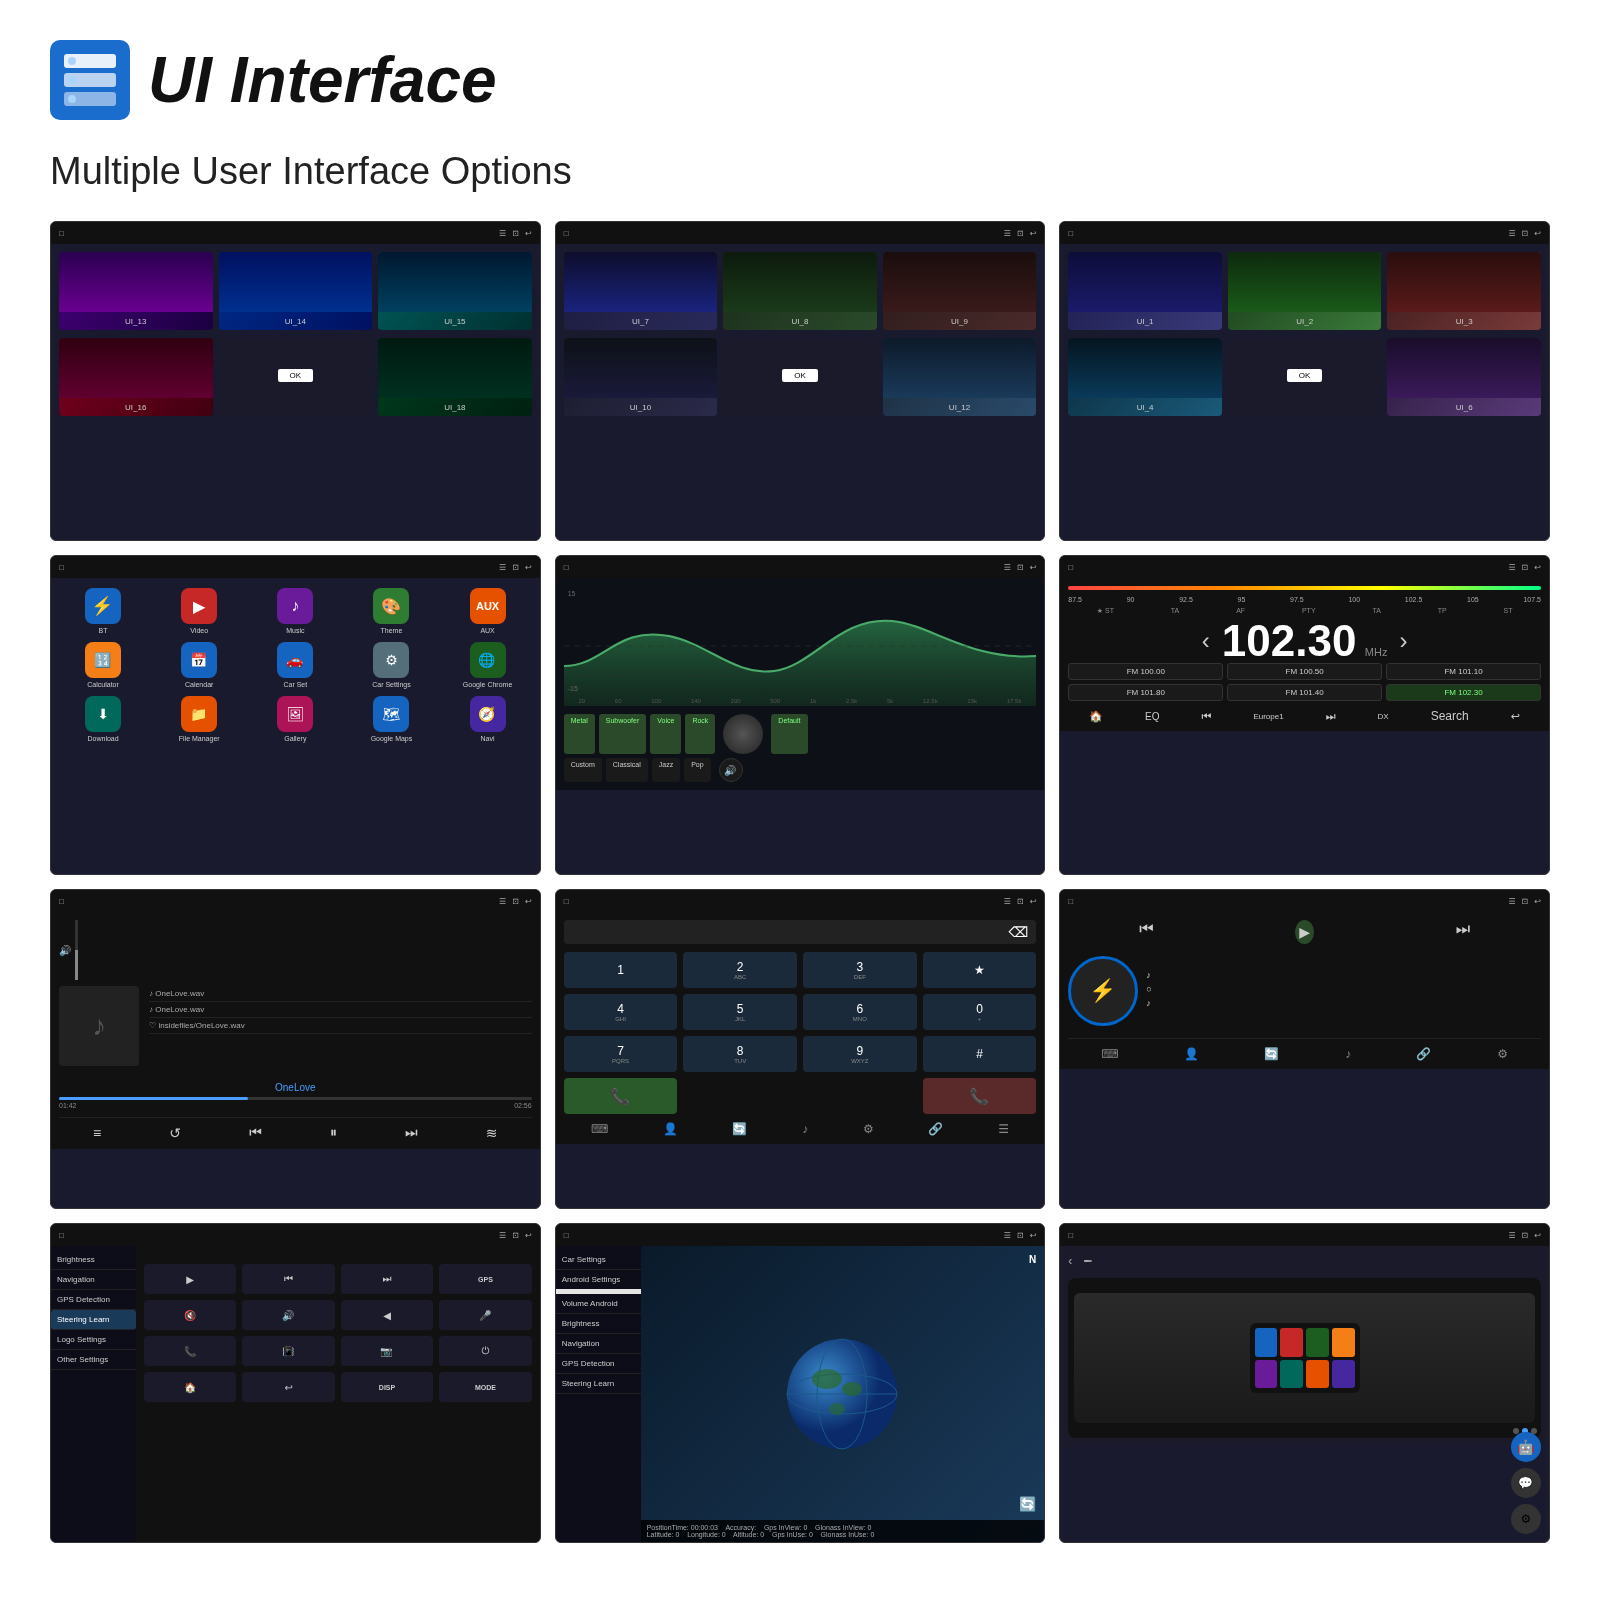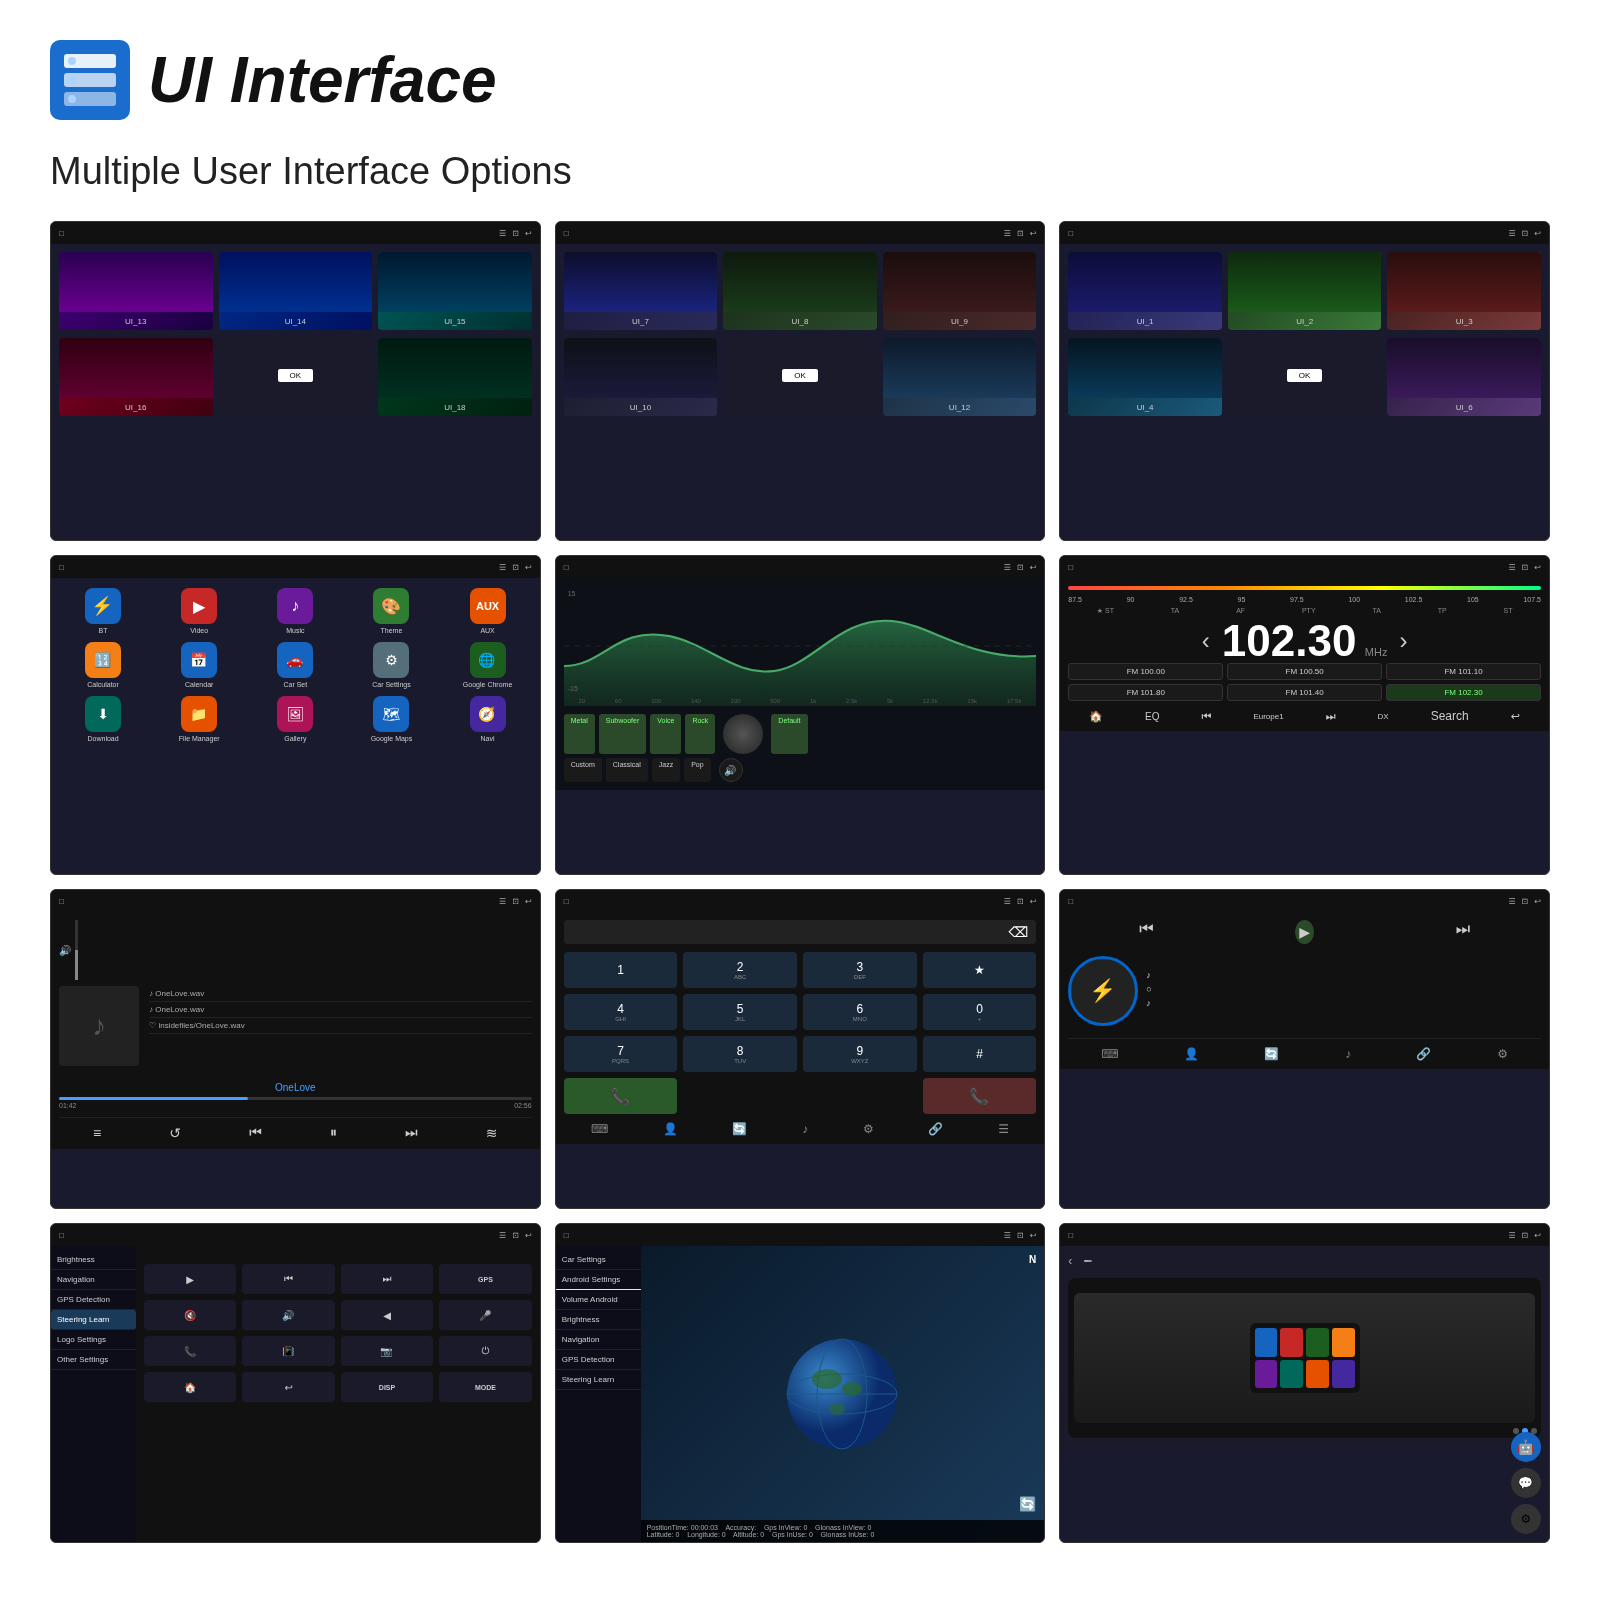--- a/index.html
+++ b/index.html
@@ -1108,21 +1108,21 @@
         <span class="screen-topbar-left">□</span>
         <div class="screen-topbar-right">
           <span>☰</span>
           <span>⊡</span>
           <span>↩</span>
         </div>
       </div>
       <div style="display:flex;height:calc(100% - 22px);">
         <div style="width:85px;flex-shrink:0;background:#0d0d1a;padding:4px 0;">
           <div style="font-size:8px;color:#ccc;padding:5px 6px;border-bottom:1px solid #222;">Car Settings</div>
-          <div style="font-size:8px;color:#ccc;padding:5px 6px;border-bottom:1px solid #e5e5e5;">Android Settings</div>
+          <div style="font-size:8px;color:#ccc;padding:5px 6px;border-bottom:5px solid #e5e5e5;">Android Settings</div>
           <div style="font-size:8px;color:#ccc;padding:5px 6px;border-bottom:1px solid #222;">Volume Android</div>
           <div style="font-size:8px;color:#ccc;padding:5px 6px;border-bottom:1px solid #222;">Brightness</div>
           <div style="font-size:8px;color:#ccc;padding:5px 6px;border-bottom:1px solid #222;">Navigation</div>
           <div style="font-size:8px;color:#ccc;padding:5px 6px;border-bottom:1px solid #222;">GPS Detection</div>
           <div style="font-size:8px;color:#ccc;padding:5px 6px;border-bottom:1px solid #222;">Steering Learn</div>
         </div>
         <div style="flex:1;background:#111;position:relative;">
           <div style="width:100%;height:100%;background:linear-gradient(135deg,#0a1a2a,#1a3a5a);display:flex;align-items:center;justify-content:center;position:relative;">
 
             <svg width="120" height="120" viewBox="0 0 120 120">

